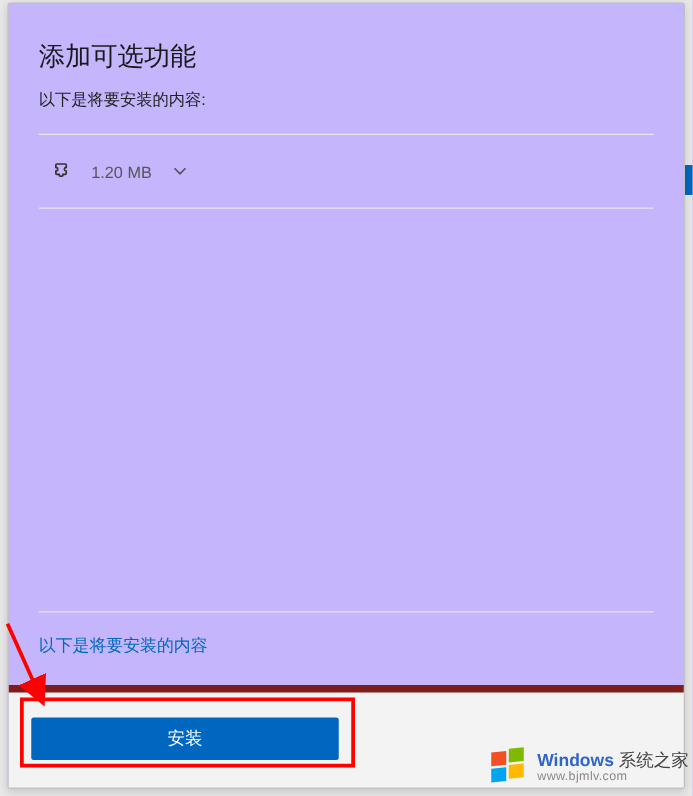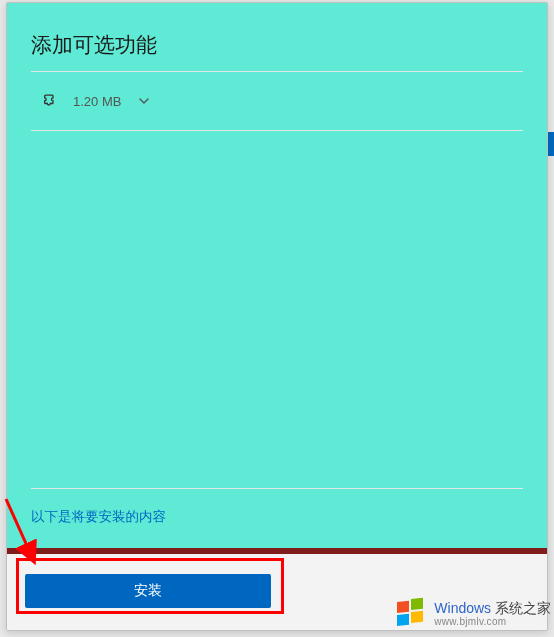--- a/index.html
+++ b/index.html
@@ -10,21 +10,21 @@
       background: #e8e8e8;
       position: relative;
       overflow: hidden;
     }
     .dialog {
       position: absolute;
       left: 6px;
       top: 2px;
       right: 6px;
       bottom: 6px;
-      background: #5eead4;
+      background: #c4b5fd;
       border: 1px solid #c0c0c0;
       border-radius: 2px;
       display: flex;
       flex-direction: column;
       box-shadow: 0 2px 8px rgba(0,0,0,0.15);
     }
     .content {
       flex: 1;
       padding: 28px 24px 8px 24px;
       display: flex;
@@ -143,21 +143,21 @@
     .wm-logo {
       width: 34px;
       height: 34px;
     }
     .wm-text { line-height: 1.15; }
     .wm-line1 {
       font-size: 14px;
       color: #444;
       font-weight: 500;
     }
-    .wm-line1 b { color: #2f65c7; font-weight: 400; }
+    .wm-line1 b { color: #2f65c7; font-weight: 700; }
     .wm-line2 {
       font-size: 10px;
       color: #888;
       letter-spacing: 0.3px;
     }
 
     
     .edge-blue {
       position: absolute;
       right: 0;
@@ -168,20 +168,21 @@
     }
   </style>
 </head>
 <body>
 
 <div class="edge-blue"></div>
 
 <div class="dialog">
   <div class="content">
     <h1 class="title">添加可选功能</h1>
+    <div class="subtitle">以下是将要安装的内容:</div>
 
     <div class="list">
       <div class="row">
         <span class="icon">
           <svg viewBox="0 0 24 24" width="20" height="20" fill="none" stroke="#333" stroke-width="1.6">
             <path d="M9 3 h6 a1 1 0 0 1 1 1 v2.2 a1.8 1.8 0 1 0 0 3.6 V12 a1 1 0 0 1 -1 1 h-2.2 a1.8 1.8 0 1 1 -3.6 0 H7 a1 1 0 0 1 -1 -1 V9.8 a1.8 1.8 0 1 0 0 -3.6 V4 a1 1 0 0 1 1 -1 z" transform="translate(2,2)"></path>
           </svg>
         </span>
         <span class="size">1.20 MB</span>
         <span class="chev">

